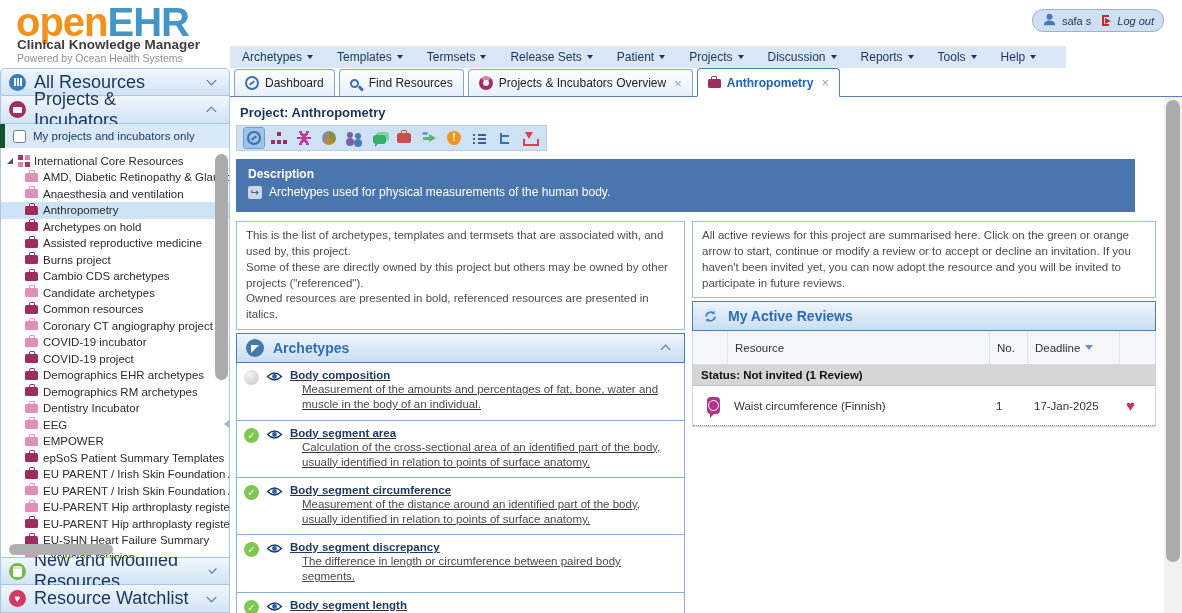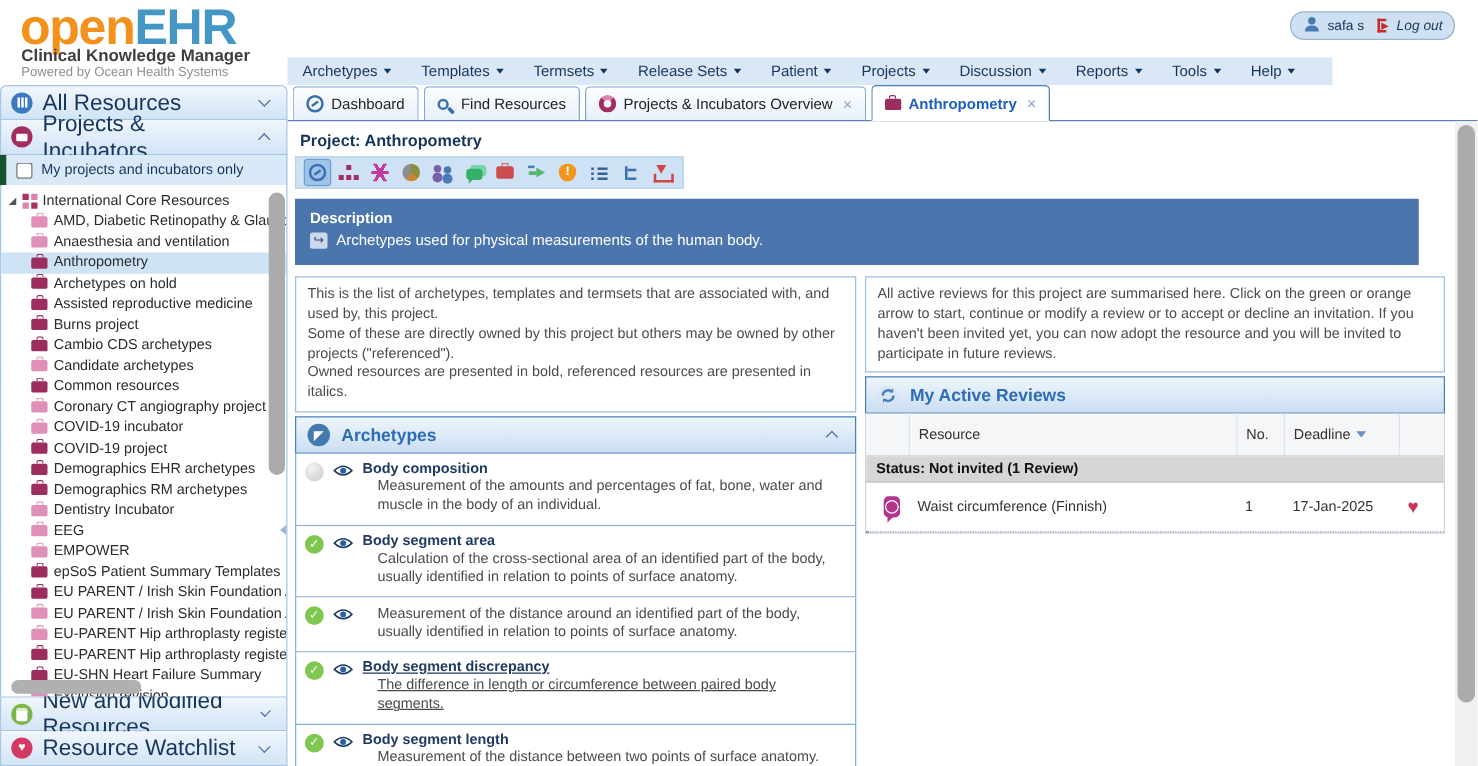--- a/index.html
+++ b/index.html
@@ -136,21 +136,21 @@
   .section-head .stitle { font-size:14px; font-weight:bold; color:#2e6db5; }
   .arch-badge { width:18px; height:18px; border-radius:50%; background:#4479ad; flex:none; display:flex; align-items:center; justify-content:center; }
   .arch-badge::after { content:''; width:0; height:0; border-top:8px solid #fff; border-right:8px solid transparent; margin:1px 0 0 -1px; }
 
   .arch-item { border:1px solid #86afd9; border-top:none; background:#fff; display:flex; gap:7px; padding:6px 8px 7px 7px; }
   .status { width:15px; height:15px; border-radius:50%; flex:none; margin-top:1px; text-align:center; }
   .status.published { background:#7fc74f; }
   .status.published::after { content:'✓'; color:#fff; font-size:10px; font-weight:bold; line-height:15px; }
   .status.draft { background:radial-gradient(circle at 35% 30%, #f2f2f2, #c9c9c9); }
   .eye-icon { flex:none; margin-top:2px; }
-  .arch-text { min-width:0; }
+  .arch-text { min-width:0;text-decoration:underline; }
   .arch-text .aname { font-weight:bold; color:#1f3a63; margin-bottom:1px; }
   .arch-text .adesc { color:#4a4a4a; line-height:1.32;margin-left:12px; }
   .arch-text.underlined .aname, .arch-text.underlined .adesc { text-decoration:underline; }
 
   
   #reviews-table { border:1px solid #c9d6e4; border-top:none; background:#fff; }
   .rt-head { display:flex; background:#f5f6f8; border-bottom:1px solid #d5dbe4; height:34px; align-items:center; color:#333; }
   .rt-col { padding:0 7px; border-left:1px solid #dde3ea; height:100%; display:flex; align-items:center; }
   .rt-col:first-child { border-left:none; }
   .c-icon { width:34px; flex:none; }
@@ -541,20 +541,21 @@
 
           <div class="arch-item">
             <span class="status published"></span>
             <span class="eye-icon">
               <svg width="17" height="11" viewBox="0 0 17 11">
                 <path d="M1.5 5.5 Q8.5 -1.5 15.5 5.5 Q8.5 12.5 1.5 5.5 Z" fill="none" stroke="#1b3a63" stroke-width="1.3"></path>
                 <circle cx="8.5" cy="5.5" r="2.4" fill="#2a5fa8"></circle>
               </svg>
             </span>
             <span class="arch-text">
+              <div class="aname">Body segment circumference</div>
               <div class="adesc">Measurement of the distance around an identified part of the body, usually identified in relation to points of surface anatomy.</div>
             </span>
           </div>
 
           <div class="arch-item">
             <span class="status published"></span>
             <span class="eye-icon">
               <svg width="17" height="11" viewBox="0 0 17 11">
                 <path d="M1.5 5.5 Q8.5 -1.5 15.5 5.5 Q8.5 12.5 1.5 5.5 Z" fill="none" stroke="#1b3a63" stroke-width="1.3"></path>
                 <circle cx="8.5" cy="5.5" r="2.4" fill="#2a5fa8"></circle>

